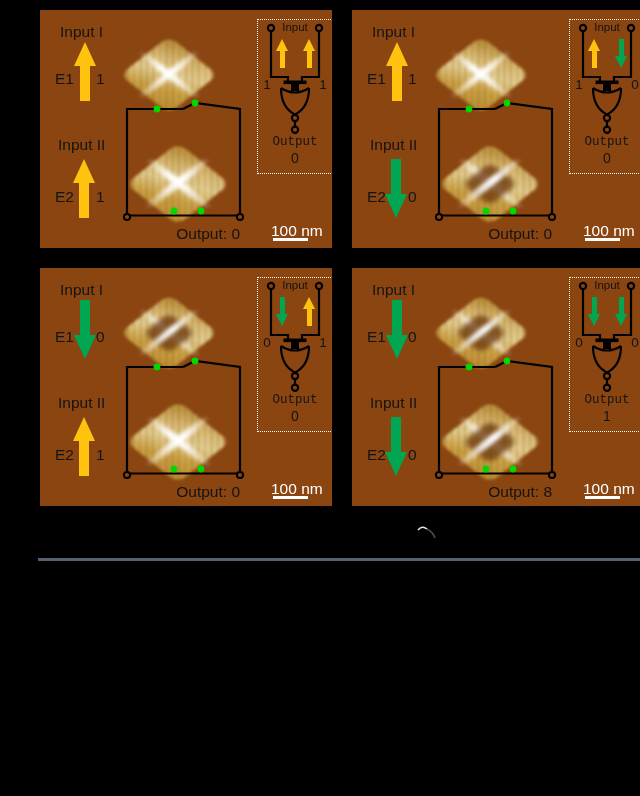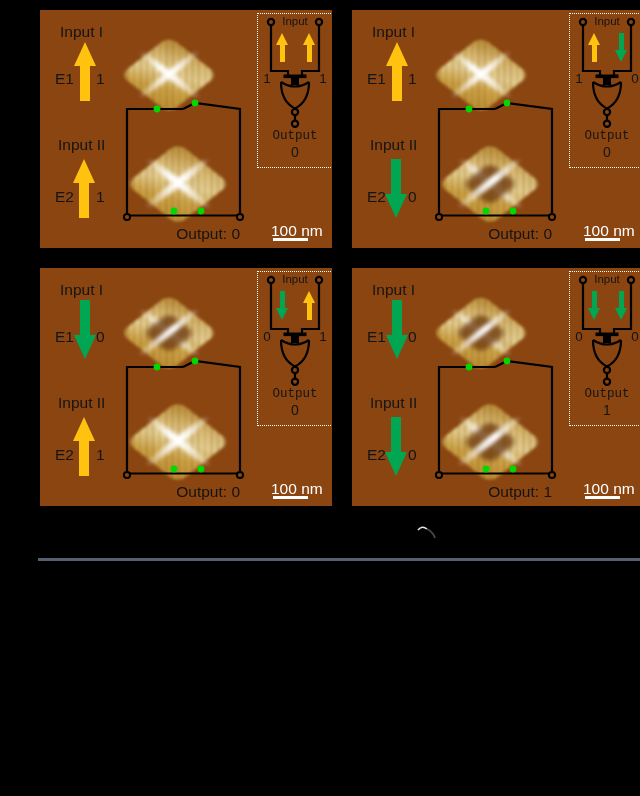--- a/index.html
+++ b/index.html
@@ -45,21 +45,21 @@
   .d1{left:97px;top:33px;width:64px;height:64px;}
   .d2{left:104px;top:140px;width:68px;height:68px;}
   .hole{position:absolute;left:24%;top:24%;width:52%;height:52%;background:#6e3a0c;
      opacity:.8;border-radius:8px;filter:blur(2px);}
   
   .circuit{position:absolute;left:0;top:0;}
   .circuit path{fill:none;stroke:#000;stroke-width:2.2px;}
   .circuit circle.open{fill:none;stroke:#000;stroke-width:2px;}
   .circuit circle.gd{fill:#00d800;stroke:none;}
   
-  .inset{position:absolute;left:217px;top:3px;width:74px;height:153px;
+  .inset{position:absolute;left:217px;top:9px;width:74px;height:153px;
      border:1.6px dotted #fff;}
   .ins-title{position:absolute;left:0;top:1px;width:74px;text-align:center;
      font-size:11.5px;color:#141414;}
   .ins-bit{position:absolute;top:57px;width:14px;text-align:center;font-size:13.5px;color:#141414;}
   .ins-bl{left:2px;} .ins-br{left:58px;}
   .ins-al{left:18px;top:19px;} .ins-ar{left:45px;top:19px;}
   .ins-out{position:absolute;left:0;top:115px;width:74px;text-align:center;font-size:12.5px;color:#141414;font-family:Liberation Mono, monospace;}
   .ins-val{position:absolute;left:0;top:130px;width:74px;text-align:center;font-size:14px;color:#141414;}
   .gate{position:absolute;left:0;top:0;}
   .gate path,.gate circle{fill:none;stroke:#000;stroke-width:2.2px;}
@@ -234,21 +234,21 @@
       </div>
     <svg class="circuit" width="292" height="238">
       <path d="M143,99 L155,93 L200,99 V203.5 M143,99 H87 V203.5 M90,205.5 H197"></path>
       <circle class="open" cx="87" cy="207" r="3.1"></circle>
         <circle class="open" cx="200" cy="207" r="3.1"></circle>
       <circle class="gd" cx="117" cy="99" r="3.4"></circle>
         <circle class="gd" cx="155" cy="93" r="3.4"></circle>
       <circle class="gd" cx="134" cy="201" r="3.4"></circle>
         <circle class="gd" cx="161" cy="201" r="3.4"></circle>
     </svg>
-    <div class="lbl p-out">Output: 1</div>
+    <div class="lbl p-out">Output: 8</div>
     <div class="lbl white p-sb">100 nm</div>
     <div class="p-sbline"></div>
     <div class="inset">
       <div class="ins-title">Input</div>
       <svg class="gate" width="74" height="150">
         <circle cx="13" cy="8" r="3.1"></circle>
           <circle cx="61" cy="8" r="3.1"></circle>
         <path d="M13,11.2 V57 H30 V63"></path>
           <path d="M61,11.2 V57 H44 V63"></path>
         <rect x="25.5" y="60.5" width="23" height="3.6"></rect>

